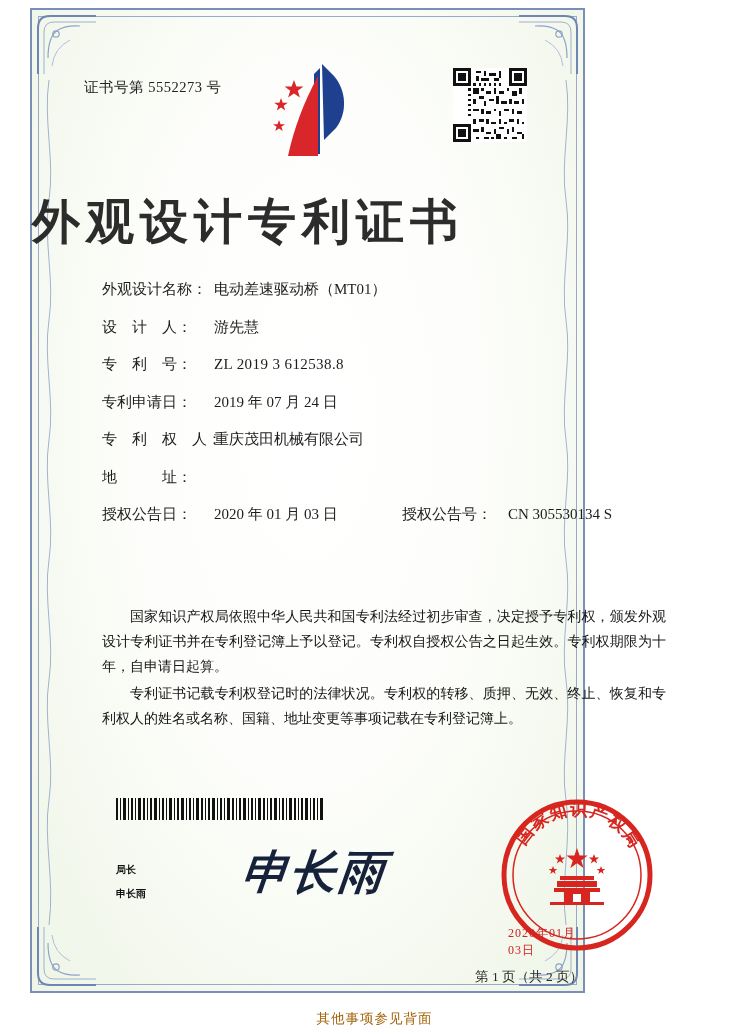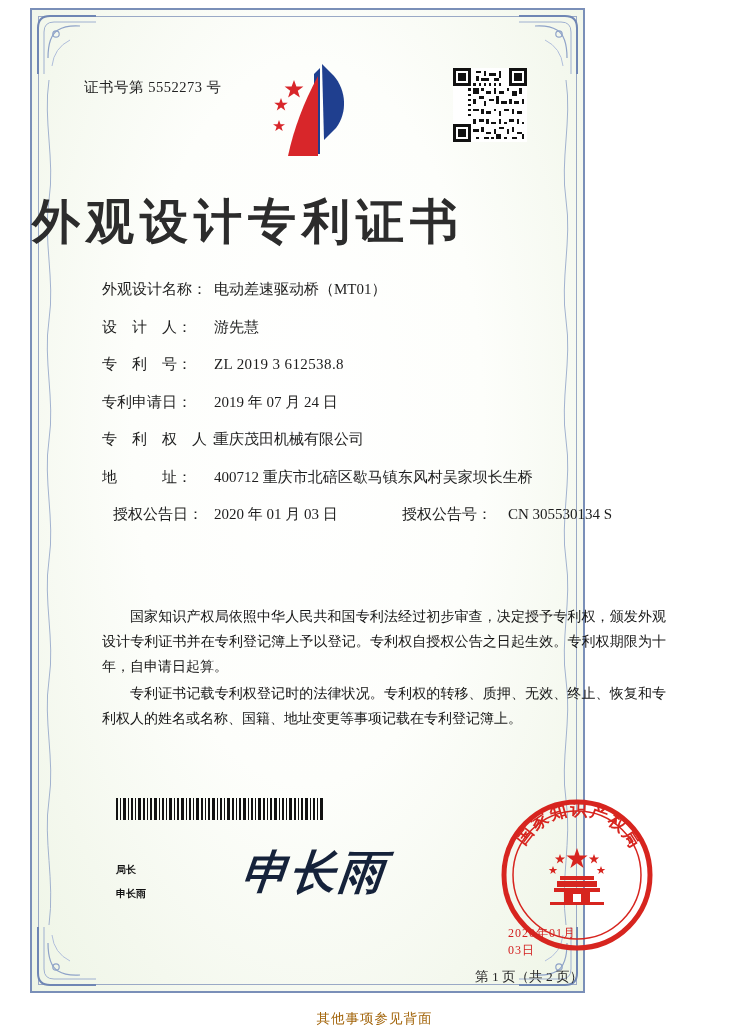--- a/index.html
+++ b/index.html
@@ -136,21 +136,20 @@
   }
   .field .value.mono-ish {
     font-family: "Liberation Serif", serif;
     letter-spacing: .4px;
   }
 
   .field-row-split {
     display: flex;
     align-items: baseline;
     margin-bottom: 22.5px;
-    text-align: center;
   }
   .field-row-split .half {
     display: flex;
     align-items: baseline;
   }
   .field-row-split .half.first { width: 300px; flex: 0 0 300px; }
   .field-row-split .half .label {
     width: 112px;
     flex: 0 0 112px;
     white-space: nowrap;
@@ -446,21 +445,20 @@
         <span class="value">2019 年 07 月 24 日</span>
       </div>
 
       <div class="field">
         <span class="label">专　利　权　人：</span>
         <span class="value">重庆茂田机械有限公司</span>
       </div>
 
       <div class="field">
         <span class="label">地　　　址：</span>
-        <span class="value">400712 重庆市北碚区歇马镇东风村吴家坝长生桥</span>
       </div>
 
       <div class="field-row-split">
         <span class="half first">
           <span class="label">授权公告日：</span>
           <span class="value">2020 年 01 月 03 日</span>
         </span>
         <span class="half second">
           <span class="label">授权公告号：</span>
           <span class="value mono-ish">CN 305530134 S</span>

